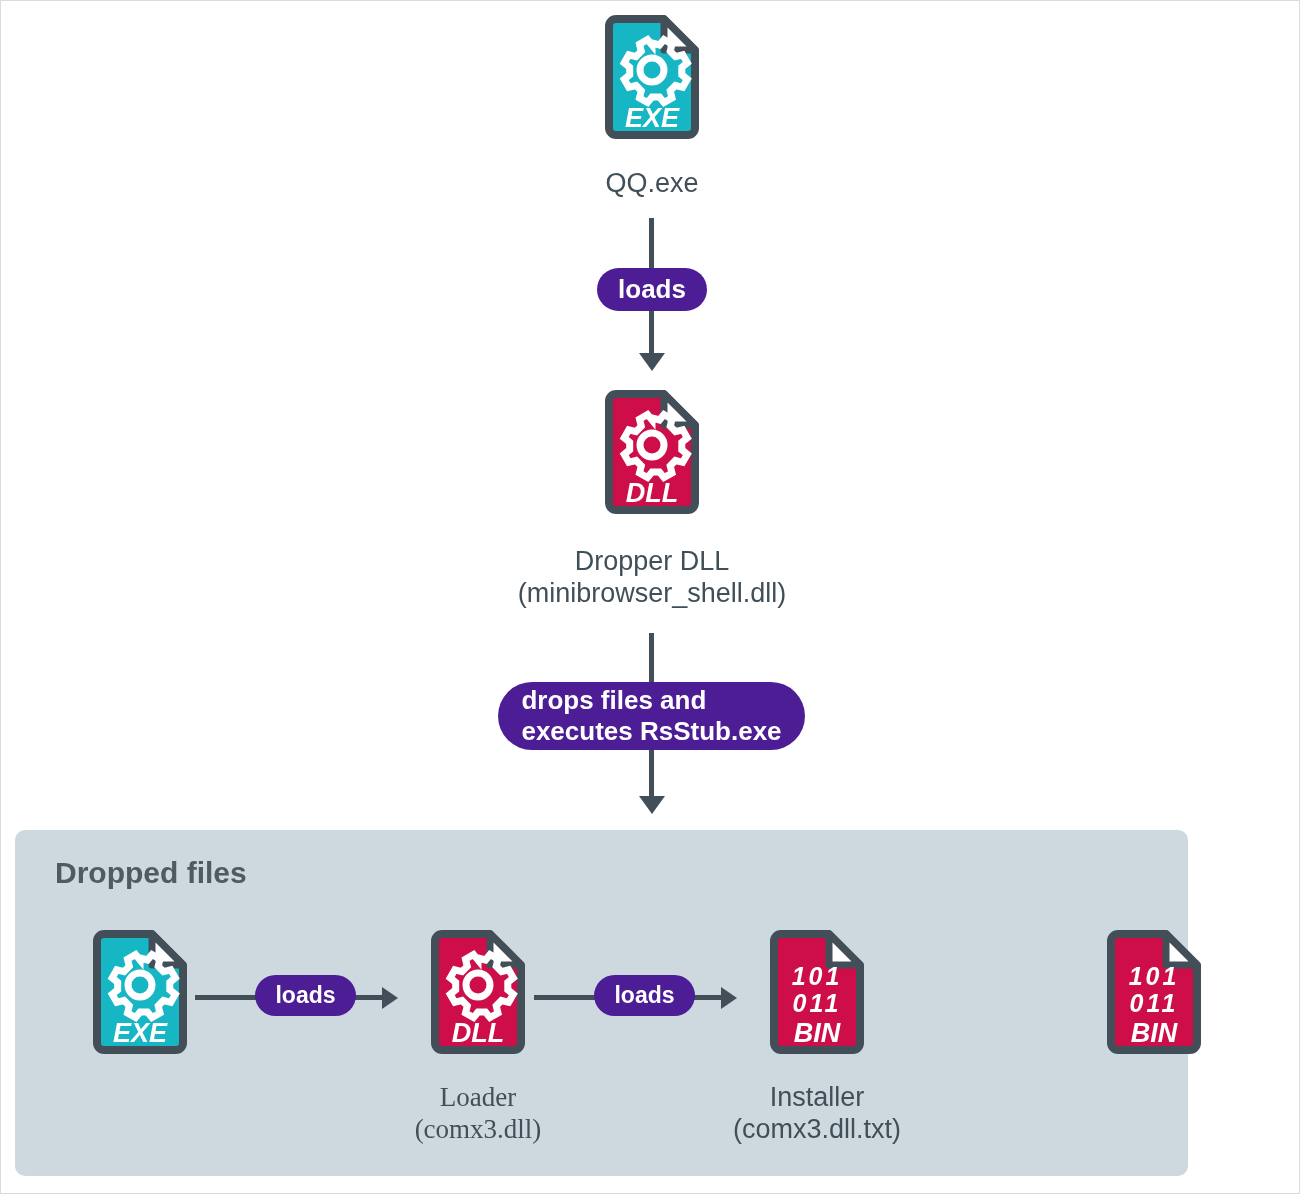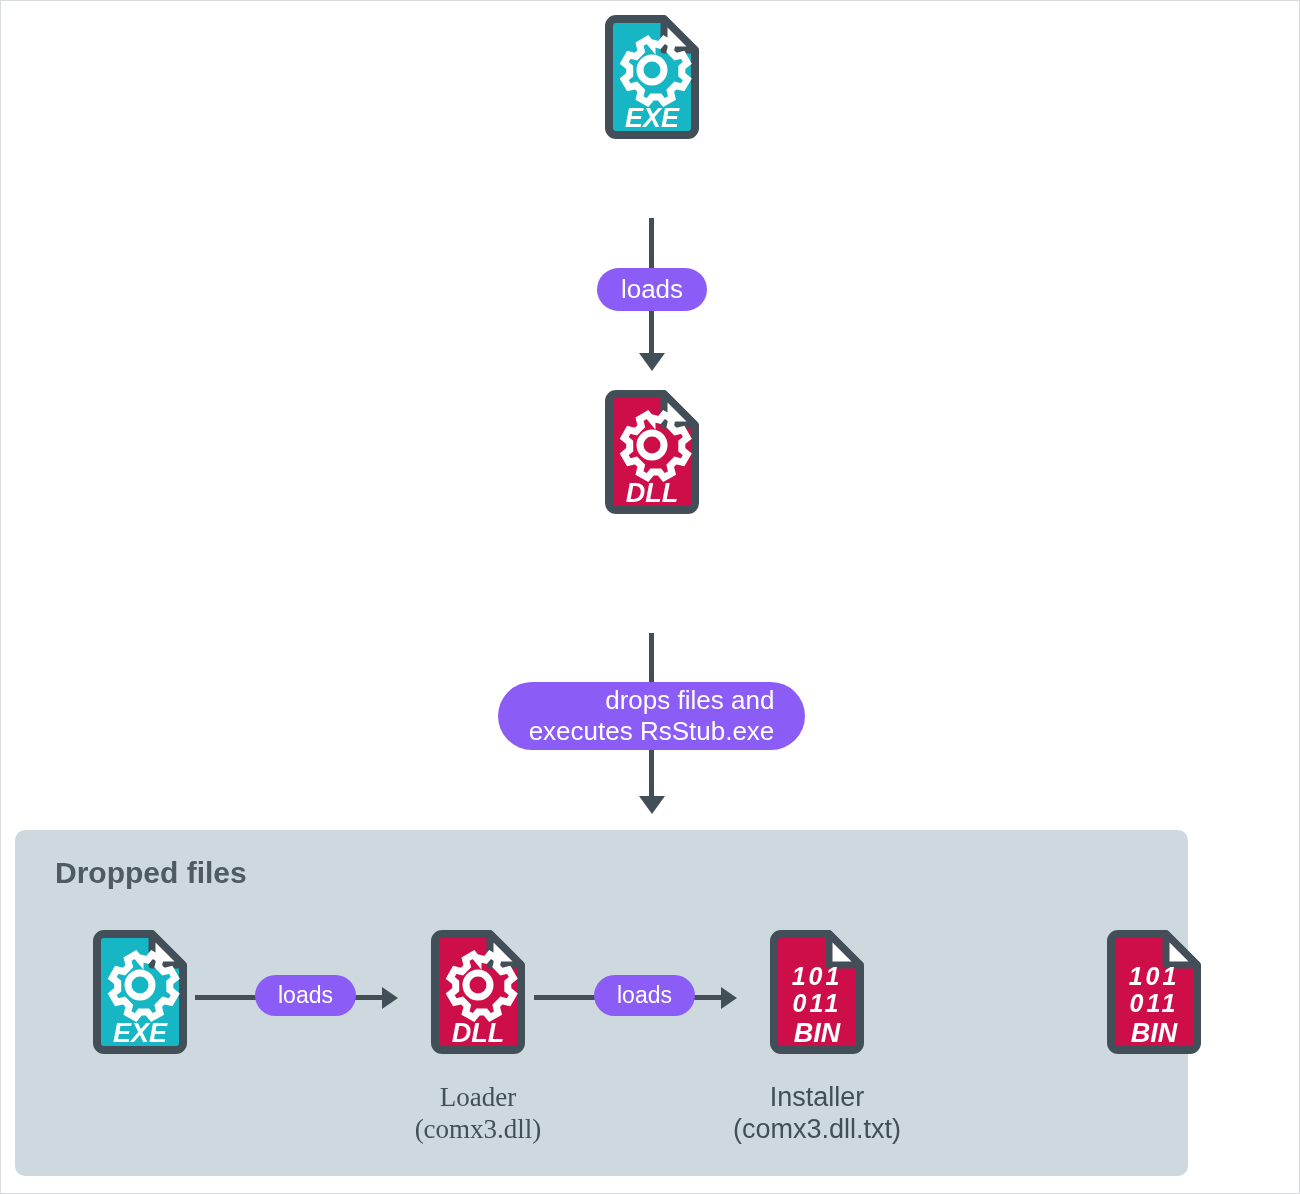--- a/index.html
+++ b/index.html
@@ -62,25 +62,25 @@
     position: absolute;
     width: 0; height: 0;
     border-top: 11px solid transparent;
     border-bottom: 11px solid transparent;
     border-left: 16px solid #434f58;
   }
 
   
   .pill {
     position: absolute;
-    background: #8b5cf6;
+    background: #4c1d95;
     color: #ffffff;
     border-radius: 999px;
-    font-weight: normal;
-    text-align: right;
+    font-weight: bold;
+    text-align: left;
     display: flex;
     align-items: center;
     justify-content: center;
     white-space: pre-line;
     line-height: 1.18;
   }
   .pill.big   { font-size: 26px; }
   .pill.small { font-size: 23px; }
 
   
@@ -116,20 +116,21 @@
                  l7.5 2 l4.5 -5.5 l8 4.6 l-1.8 7.2 l5.3 5.3 l7.2 -1.8 l4.6 8 l-5.5 4.5 l0 7.5
                  l5.5 4.5 l-4.6 8 l-7.2 -1.8 l-5.3 5.3 l1.8 7.2 l-8 4.6 l-4.5 -5.5 l-7.5 0
                  l-4.5 5.5 l-8 -4.6 l1.8 -7.2 l-5.3 -5.3 l-7.2 1.8 l-4.6 -8 l5.5 -4.5 l0 -7.5
                  l-5.5 -4.5 l4.6 -8 l7.2 1.8 l5.3 -5.3 l-1.8 -7.2 l8 -4.6 l4.5 5.5 z"></path>
         <circle cx="50" cy="55" r="12"></circle>
       </g>
       <text x="50" y="112" text-anchor="middle" fill="#ffffff" font-family="Liberation Sans, sans-serif" font-size="27" font-weight="bold">EXE</text>
     </svg>
   </div>
 
+  <div class="caption" style="left:451px; top:167px; width:400px;">QQ.exe</div>
 
   <div class="vline" style="left:648px; top:217px; height:140px;"></div>
   <div class="arrowhead-down" style="left:638px; top:352px;"></div>
   <div class="pill big" style="left:596px; top:267px; width:110px; height:43px;">loads</div>
 
   <div class="file-icon" style="left:601px; top:389px;">
     <svg viewBox="0 0 100 124" xmlns="http://www.w3.org/2000/svg">
       <path d="M7 11 a7 7 0 0 1 7-7 h48 l31 31 v78 a7 7 0 0 1 -7 7 h-72 a7 7 0 0 1 -7 -7 z" fill="#ce0e49" stroke="#434f58" stroke-width="8" stroke-linejoin="round"></path>
       <path d="M62 4 v31 h31 z" fill="#ffffff" stroke="#434f58" stroke-width="7" stroke-linejoin="round"></path>
       <g fill="none" stroke="#ffffff" stroke-width="7">
@@ -137,20 +138,22 @@
                  l7.5 2 l4.5 -5.5 l8 4.6 l-1.8 7.2 l5.3 5.3 l7.2 -1.8 l4.6 8 l-5.5 4.5 l0 7.5
                  l5.5 4.5 l-4.6 8 l-7.2 -1.8 l-5.3 5.3 l1.8 7.2 l-8 4.6 l-4.5 -5.5 l-7.5 0
                  l-4.5 5.5 l-8 -4.6 l1.8 -7.2 l-5.3 -5.3 l-7.2 1.8 l-4.6 -8 l5.5 -4.5 l0 -7.5
                  l-5.5 -4.5 l4.6 -8 l7.2 1.8 l5.3 -5.3 l-1.8 -7.2 l8 -4.6 l4.5 5.5 z"></path>
         <circle cx="50" cy="55" r="12"></circle>
       </g>
       <text x="50" y="112" text-anchor="middle" fill="#ffffff" font-family="Liberation Sans, sans-serif" font-size="27" font-weight="bold">DLL</text>
     </svg>
   </div>
 
+  <div class="caption" style="left:351px; top:545px; width:600px;">Dropper DLL
+(minibrowser_shell.dll)</div>
 
   <div class="vline" style="left:648px; top:632px; height:176px;"></div>
   <div class="arrowhead-down" style="left:638px; top:795px;"></div>
   <div class="pill big" style="left:497px; top:681px; width:307px; height:68px;">drops files and
 executes RsStub.exe</div>
 
   <div id="dropped-panel">
 
     <div id="dropped-title">Dropped files</div>
 

